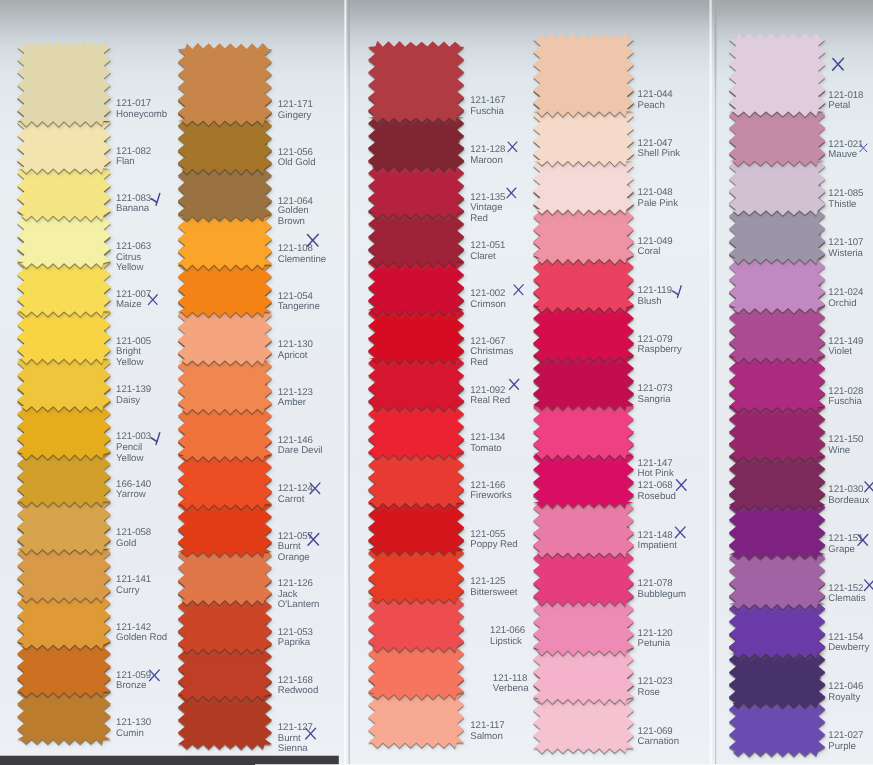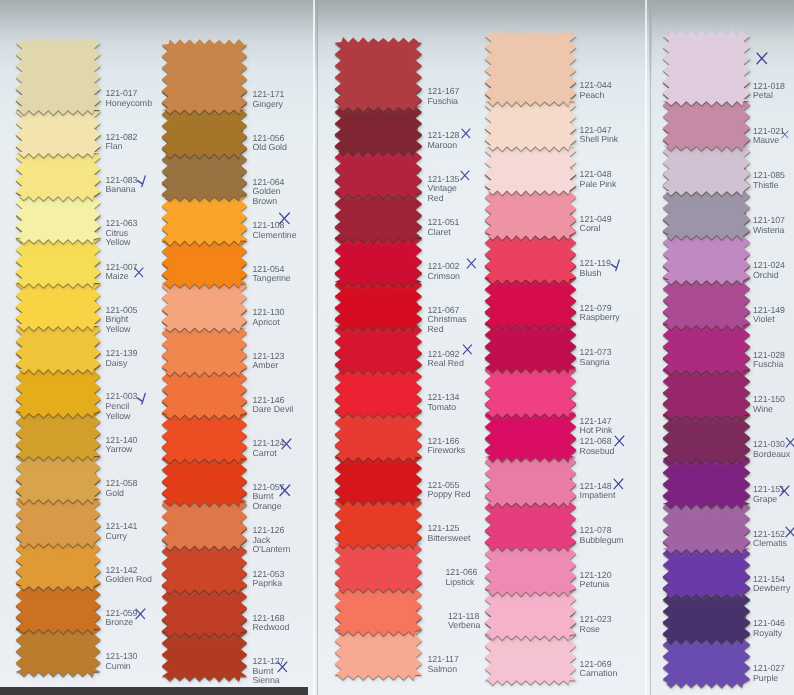--- a/index.html
+++ b/index.html
@@ -446,21 +446,21 @@
     </div>
     <div class="mk" style="left: 136.5px; top: 391.4px;">
       <svg width="11" height="15" viewBox="0 0 16 17">
         <g stroke="#2e3390" fill="none" stroke-linecap="round" filter="url(#inkBlur)" opacity="0.88">
           <path d="M0.9 8.0 C3.0 9.4, 5.8 11.2, 8.0 12.6" stroke-width="2.2"></path>
           <path d="M12.0 1.0 C10.6 5.6, 8.8 11.6, 7.0 16.6" stroke-width="1.9"></path>
         </g>
       </svg>
     </div>
     <div class="lbl" style="left: 105.5px; top: 435.7px; color: rgb(92, 102, 114);">
-      <span>121-140</span>
+      <span>166-140</span>
       <span>Yarrow</span>
     </div>
     <div class="lbl" style="left: 105.5px; top: 479px; color: rgb(92, 102, 114);">
       <span>121-058</span>
       <span>Gold</span>
     </div>
     <div class="lbl" style="left: 105.5px; top: 522.3px; color: rgb(92, 102, 114);">
       <span>121-141</span>
       <span>Curry</span>
     </div>

